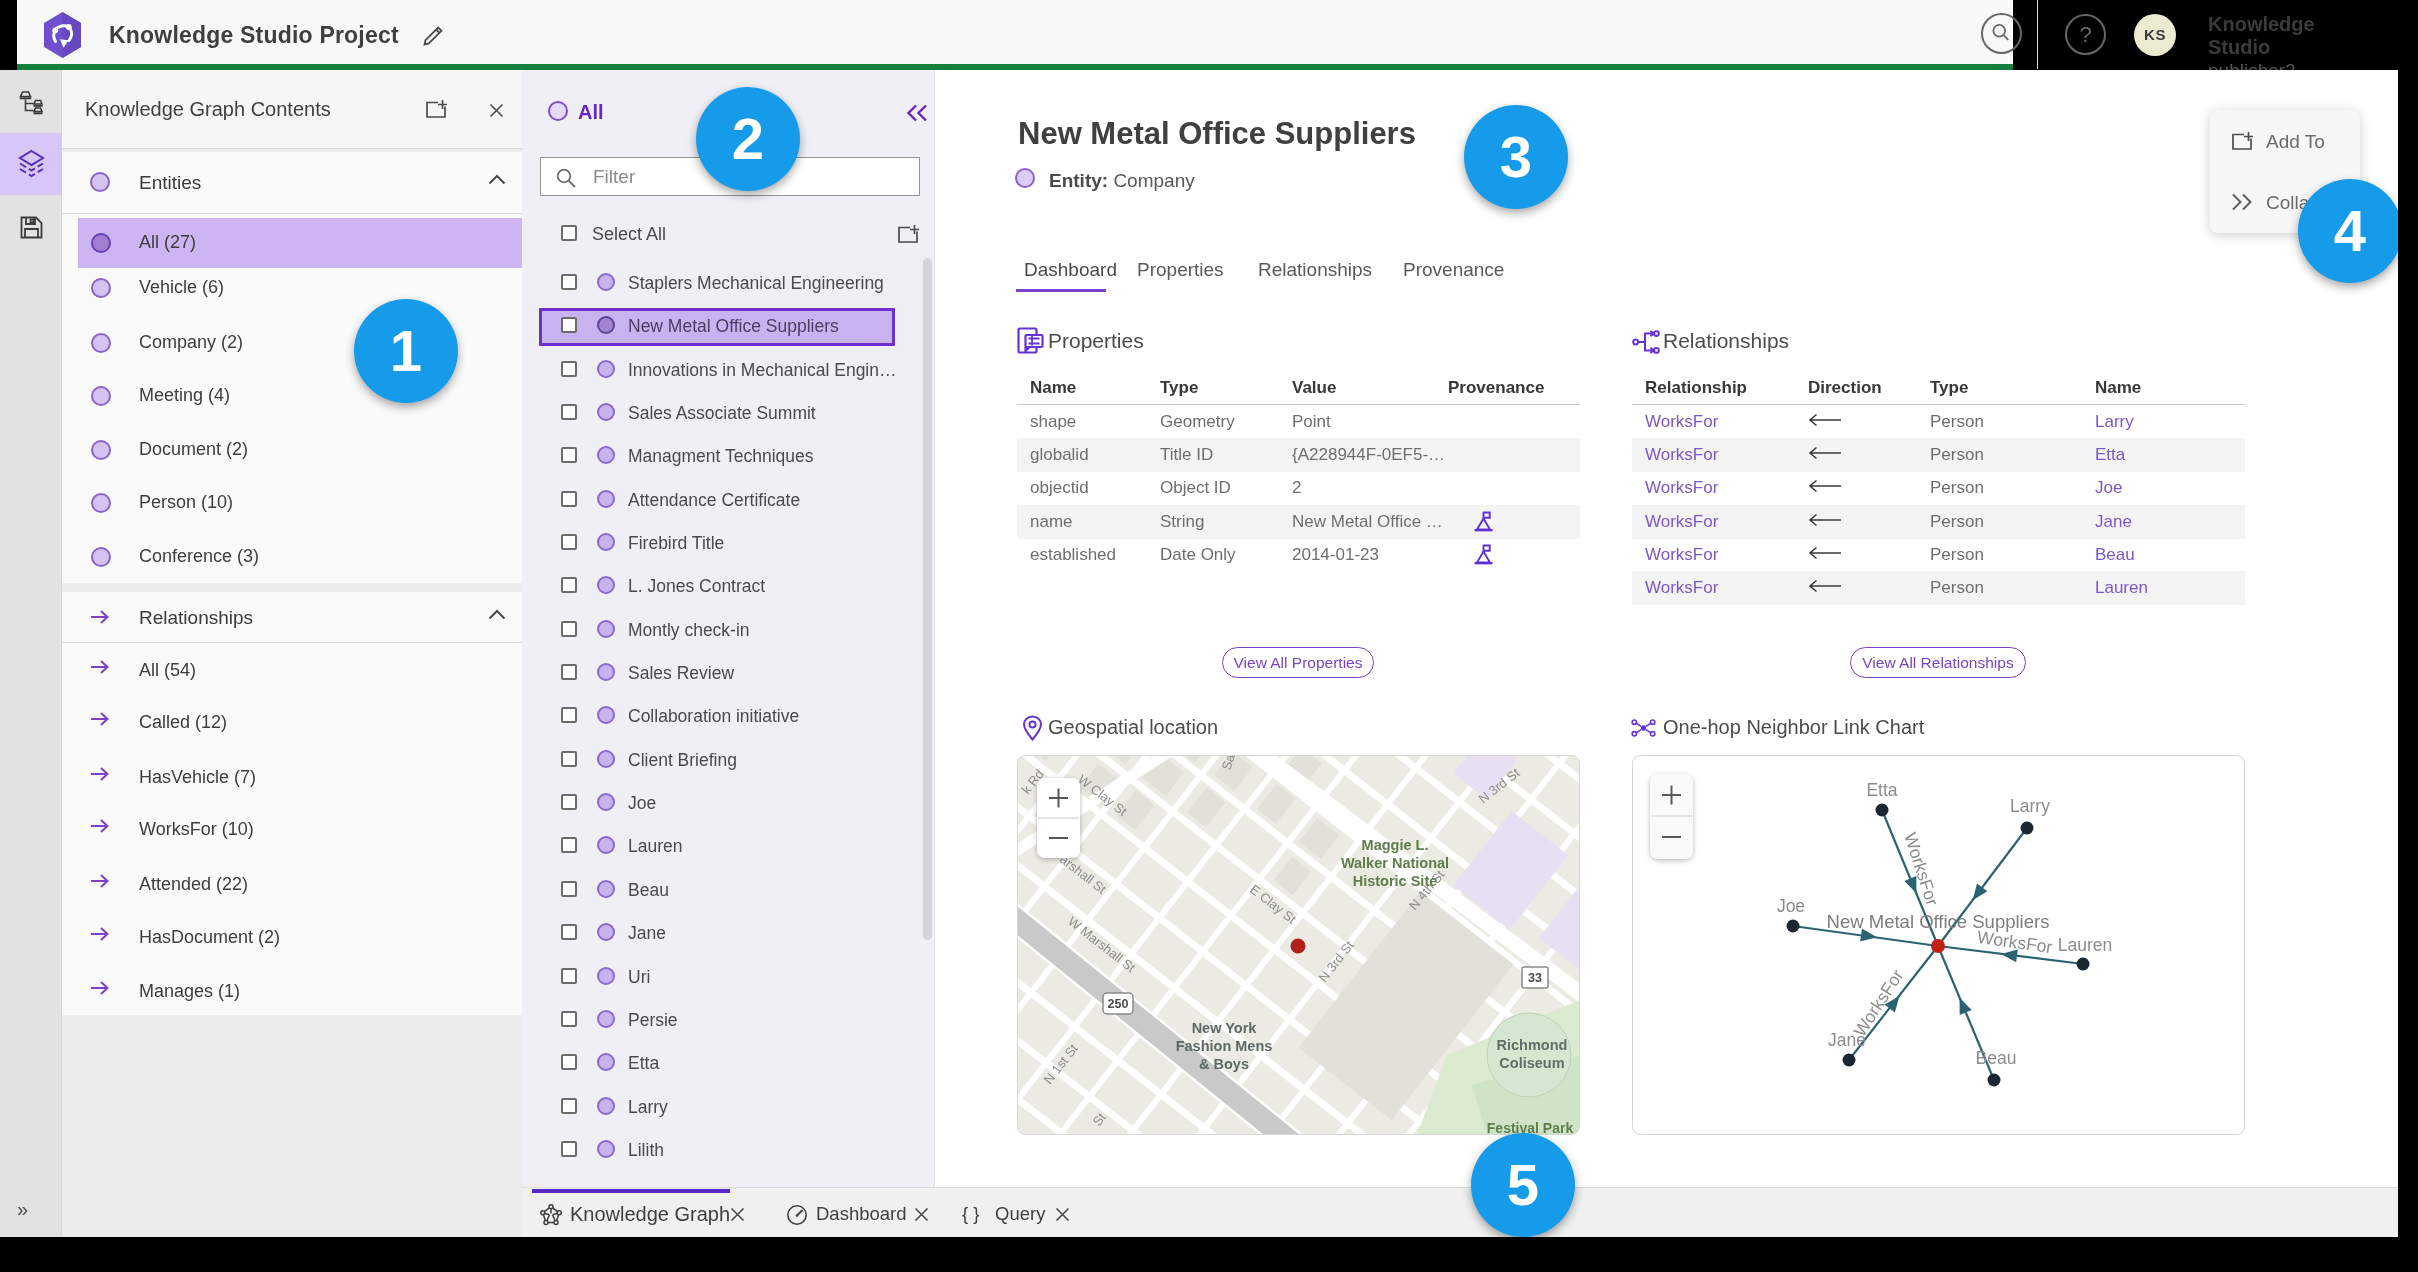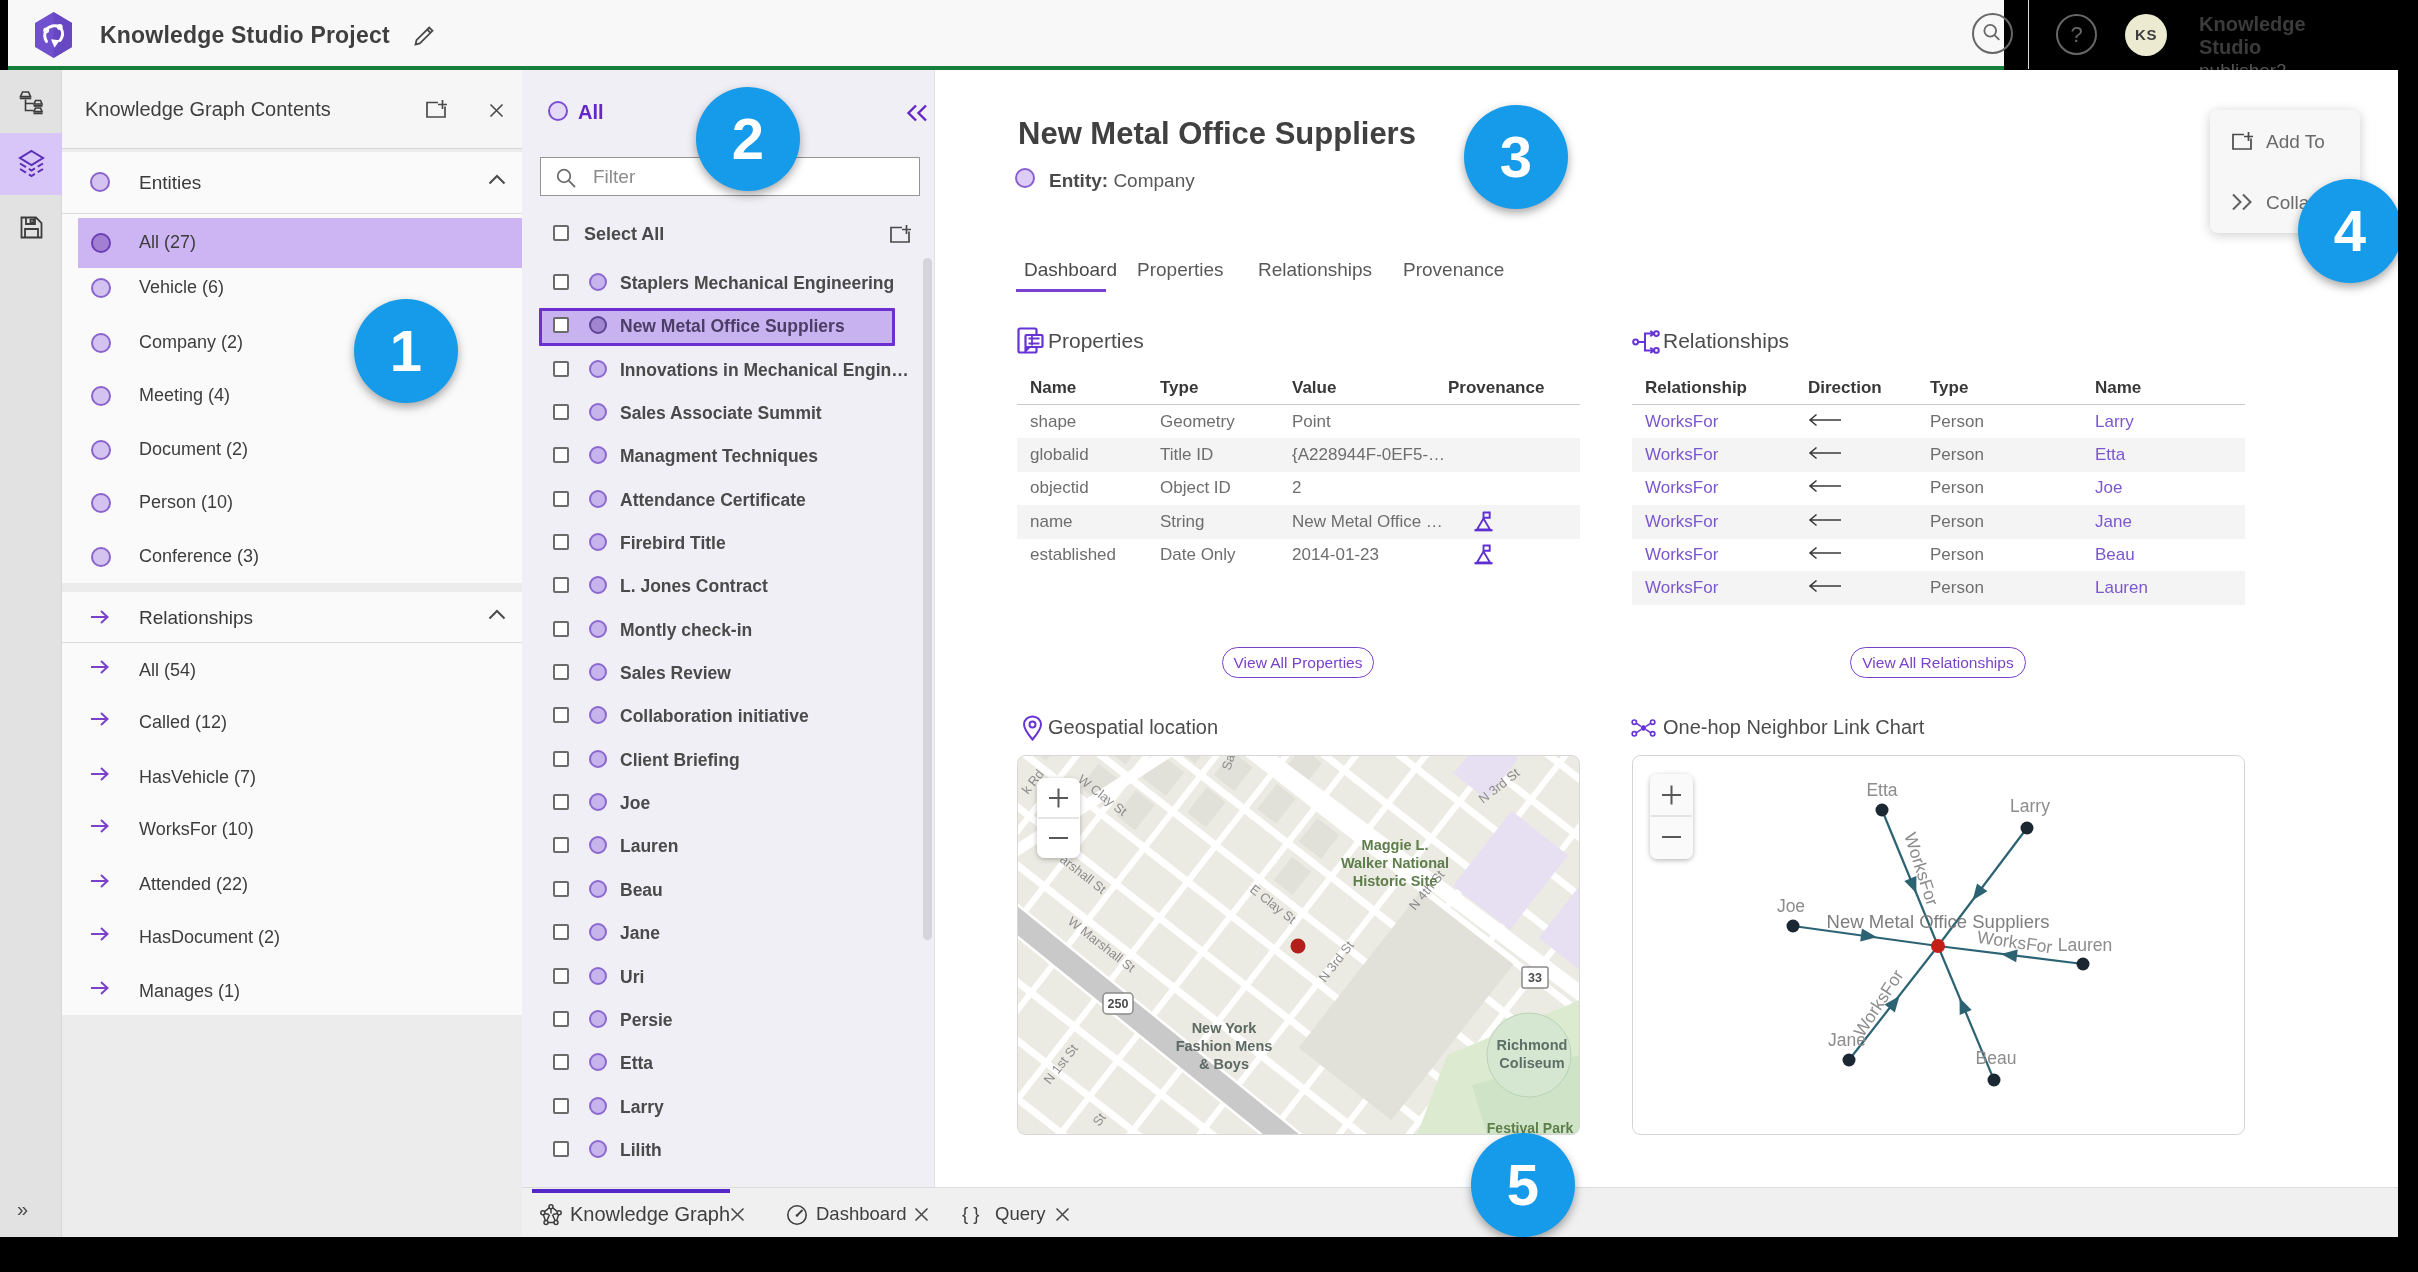--- a/index.html
+++ b/index.html
@@ -2,21 +2,21 @@
 <html><head>
 <meta charset="utf-8">
 <style>
   * { margin:0; padding:0; box-sizing:border-box; }
   html,body { width:2418px; height:1272px; overflow:hidden; background:#000; }
   body { font-family:"Liberation Sans", sans-serif; position:relative; }
   .abs { position:absolute; }
   svg { display:block; }
 
   
-  #hdr { left:8px; top:0; width:1996px; height:70px; background:#f8f8f8; border-bottom:4px solid #15803d; }
+  #hdr { left:17px; top:0; width:1996px; height:70px; background:#f8f8f8; border-bottom:6px solid #15803d; }
   #hdr .title { position:absolute; left:92px; top:22px; font-size:23px; font-weight:700; color:#3f3f3f; letter-spacing:0.2px; }
   #vsep { position:absolute; left:2020px; top:0; width:1px; height:69px; background:#dcdcdc; }
   .hcirc { position:absolute; width:41px; height:41px; border-radius:50%; border:2px solid #676767; }
   #avatar { position:absolute; left:2117px; top:14px; width:42px; height:42px; border-radius:50%; background:#ecead0; color:#3d3d3d; font-size:15px; font-weight:700; text-align:center; line-height:42px; letter-spacing:0.5px; }
   #uname { position:absolute; left:2191px; top:13px; color:#3b3b3b; font-size:20px; font-weight:700; line-height:23px; }
   #uname span { display:block; font-weight:400; font-size:19px; color:#555; }
 
   
   #rail { left:0; top:70px; width:62px; height:1167px; background:#e3e2e2; border-right:1px solid #d7d7d7; }
   #rail .sel { position:absolute; left:0; top:63px; width:62px; height:62px; background:#d7c6f7; }
@@ -34,21 +34,21 @@
   .ghead .lbl { position:absolute; left:77px; top:20px; font-size:19px; color:#3a3a3a; font-weight:400; }
   .ghead .circ { position:absolute; left:28px; top:20px; width:20px; height:20px; border-radius:50%; background:#d4c3f0; border:2px solid #8a63cc; }
   .ghead .chev { position:absolute; right:16px; top:22px; }
 
   
   #p2 { left:522px; top:70px; width:413px; height:1117px; background:#f1eff6; border-right:1px solid #e2e0e6; }
   #p2 .allrow .circ { position:absolute; left:26px; top:31px; width:20px; height:20px; border-radius:50%; background:#e4d9f7; border:2px solid #7b4ed2; }
   #p2 .allrow .t { position:absolute; left:56px; top:31px; font-size:20px; font-weight:700; color:#6526c5; }
   #filter { position:absolute; left:18px; top:87px; width:380px; height:39px; background:#fff; border:1px solid #959595; }
   #filter .ph { position:absolute; left:52px; top:8px; font-size:19px; color:#8b8b8b; }
-  .p2row { position:absolute; left:0; width:400px; height:43px;font-weight:bold; }
+  .p2row { position:absolute; left:8px; width:400px; height:43px; }
   .p2row .cb { position:absolute; left:31px; top:12px; width:16px; height:16px; background:#fff; border:2px solid #6b6b6b; border-radius:2px; }
   .p2row .circ { position:absolute; left:67px; top:11px; width:18px; height:18px; border-radius:50%; background:#c7b4ec; border:2px solid #8a68d0; }
   .p2row .lbl { position:absolute; left:98px; top:11px; font-size:17.5px; color:#4a4a4a; }
   #selrow { position:absolute; left:17px; top:238px; width:356px; height:38px; background:#c9b2f0; border:3px solid #6c2fd1; border-radius:1px; }
   #sbar { position:absolute; left:401px; top:188px; width:9px; height:682px; background:#d6d4db; border-radius:5px; }
 
   
   #main { left:935px; top:70px; width:1463px; height:1117px; background:#fff; }
   #main .title { position:absolute; left:83px; top:46px; font-size:31px; font-weight:600; color:#404040; }
   #main .ent .circ { position:absolute; left:92px; top:100px; width:20px; height:20px; border-radius:50%; background:#dcccf6; border:2px solid #8a5fd0; }

